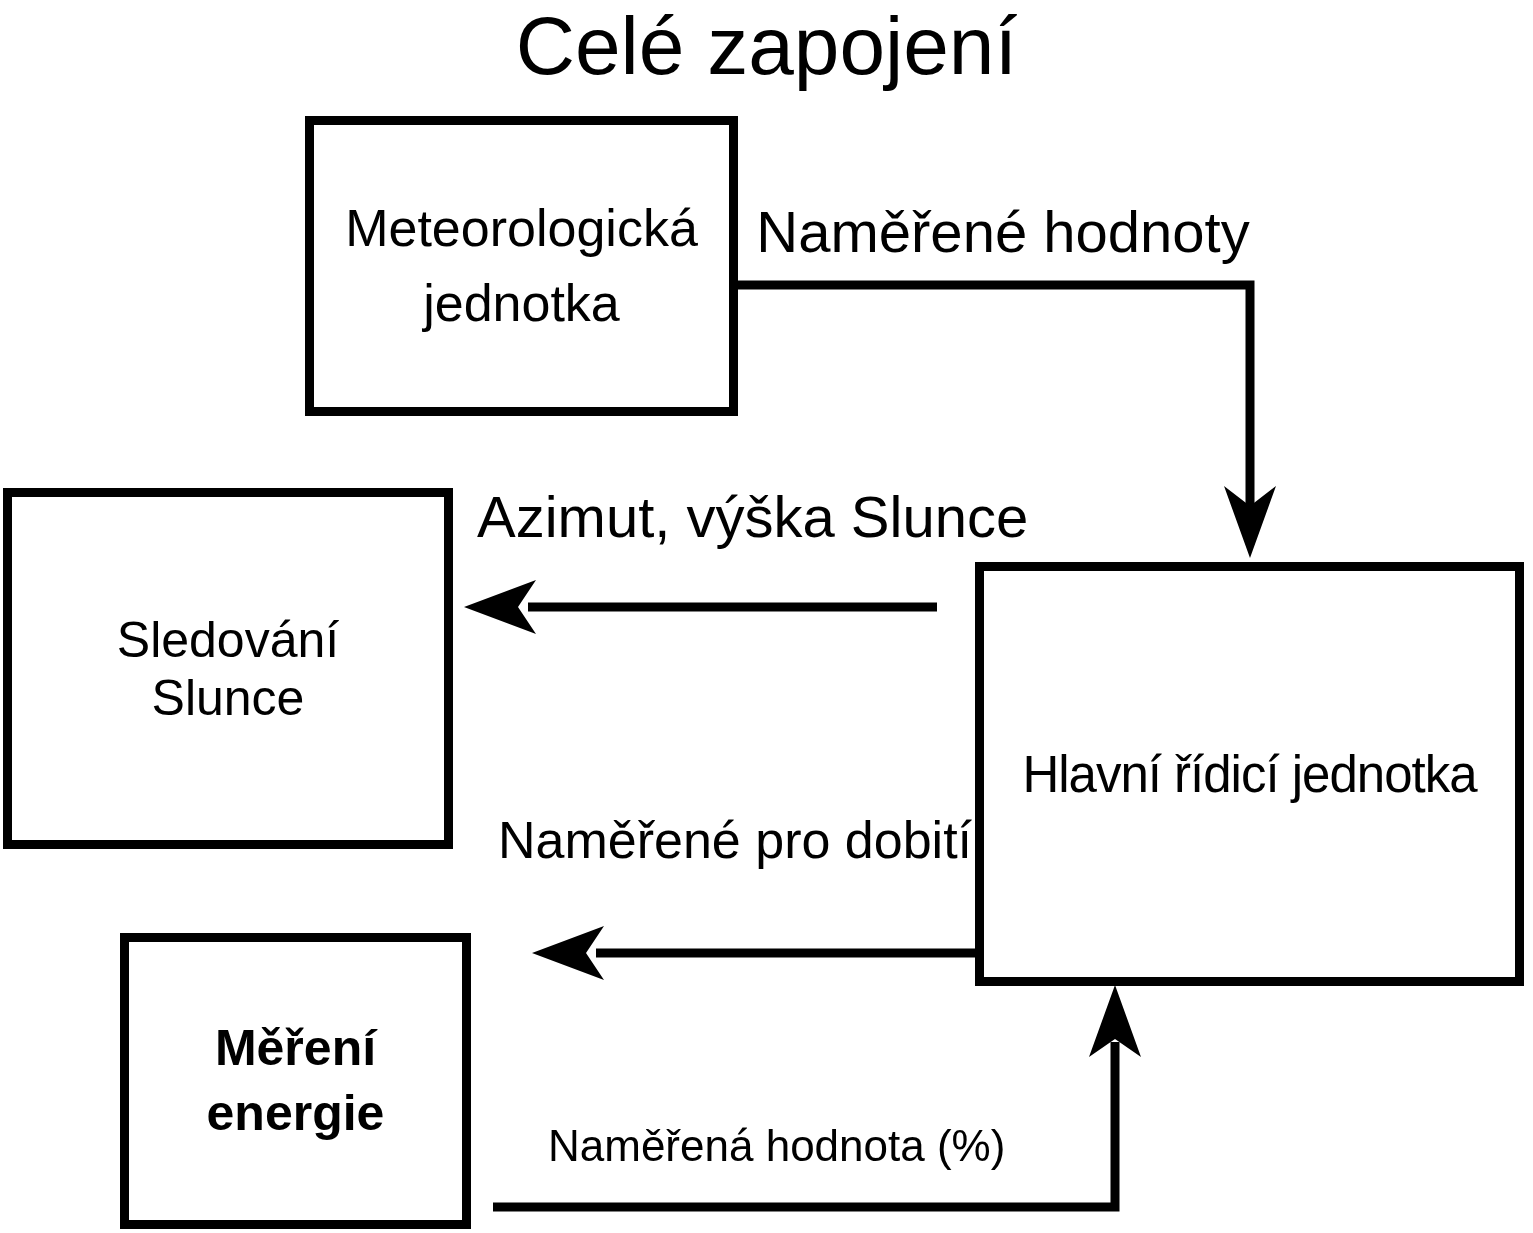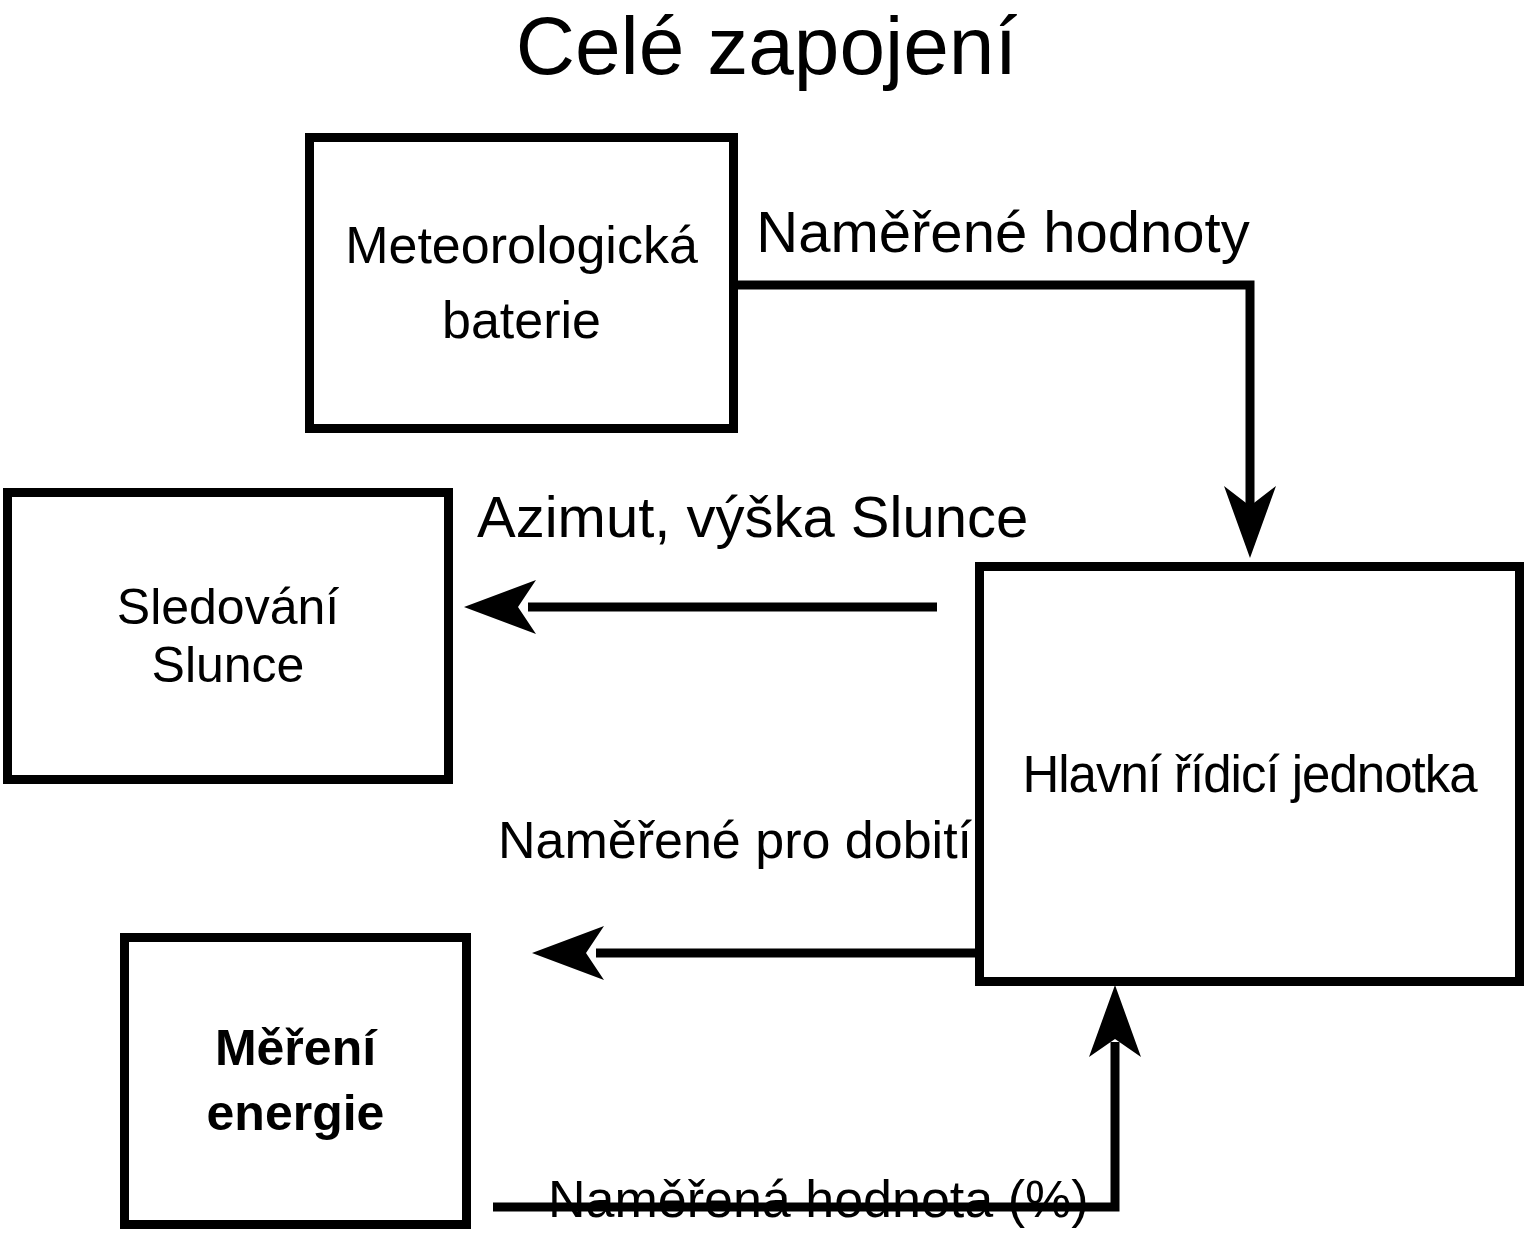--- a/index.html
+++ b/index.html
@@ -17,32 +17,32 @@
     box-sizing:border-box;
     background:#ffffff;
     border:9px solid #000000;
     display:flex;
     flex-direction:column;
     align-items:center;
     justify-content:center;
     text-align:center;
     z-index:2;
   }
-  #box-meteo    { left:305px; top:133px;  width:433px; height:300px; font-size:52px; line-height:75px; }
-  #box-sledovani{ left:3px;   top:488px;  width:450px; height:296px; font-size:50px; line-height:58px; }
+  #box-meteo    { left:305px; top:116px;  width:433px; height:300px; font-size:52px; line-height:75px; }
+  #box-sledovani{ left:3px;   top:488px;  width:450px; height:361px; font-size:50px; line-height:58px; }
   #box-mereni   { left:120px; top:933px;  width:351px; height:296px; font-size:50px; line-height:65px;font-weight:bold; }
   #box-hlavni   { left:975px; top:562px;  width:549px; height:424px; font-size:51px; letter-spacing:-1px; }
 
   
   .lbl { position:absolute; white-space:nowrap; z-index:3; }
   #lbl-title    { left:0;     top:-4px;   width:1533px; text-align:center; font-size:82px; line-height:100px; }
   #lbl-namerene { left:753px; top:198px;  width:500px;  text-align:center; font-size:58px; }
   #lbl-azimut   { left:477px; top:483px;  width:500px;  text-align:center; font-size:58px; }
   #lbl-povoleni { left:498px; top:812px;  font-size:52px; line-height:57px; text-align:left; }
-  #lbl-namerena { left:548px; top:1169px; font-size:52px; }
+  #lbl-namerena { left:548px; top:1121px; font-size:44px; }
 
   
   #edges {
     position:absolute; left:0; top:0;
     width:1533px; height:1233px;
     z-index:1;
   }
   #edges .ln   { stroke:#000000; stroke-width:9; fill:none; }
   #edges .head { fill:#000000; stroke:none; }
 </style>
@@ -61,21 +61,21 @@
 
   <line class="ln" x1="975" y1="953" x2="596" y2="953"></line>
   <polygon class="head" points="532,953 604,926 586,953 604,980"></polygon>
 
   <polyline class="ln" points="493,1207 1115,1207 1115,1042"></polyline>
   <polygon class="head" points="1115,985 1089,1057 1115,1039 1141,1057"></polygon>
 </svg>
 
 <div class="box" id="box-meteo">
   <span>Meteorologická</span>
-  <span>baterie</span>
+  <span>jednotka</span>
 </div>
 
 <div class="box" id="box-sledovani">
   <span>Sledování</span>
   <span>Slunce</span>
 </div>
 
 <div class="box" id="box-mereni">
   <span>Měření</span>
   <span>energie</span>

